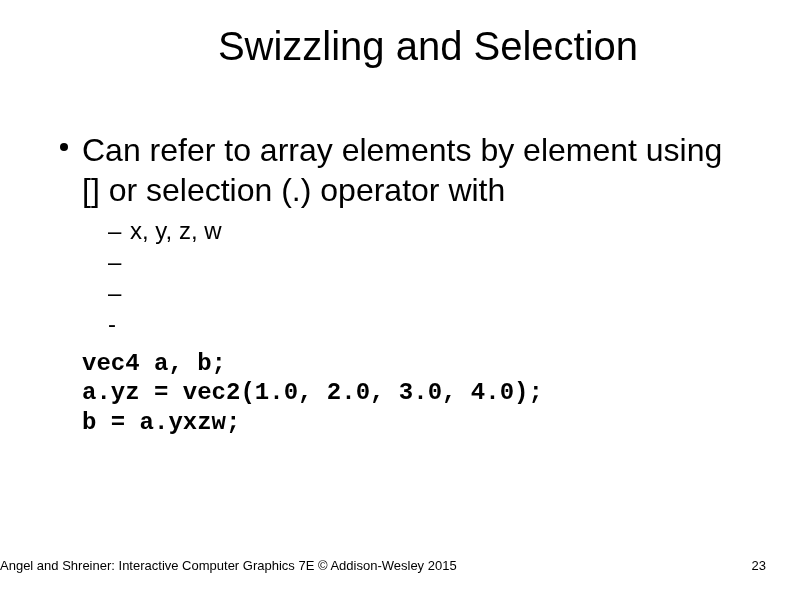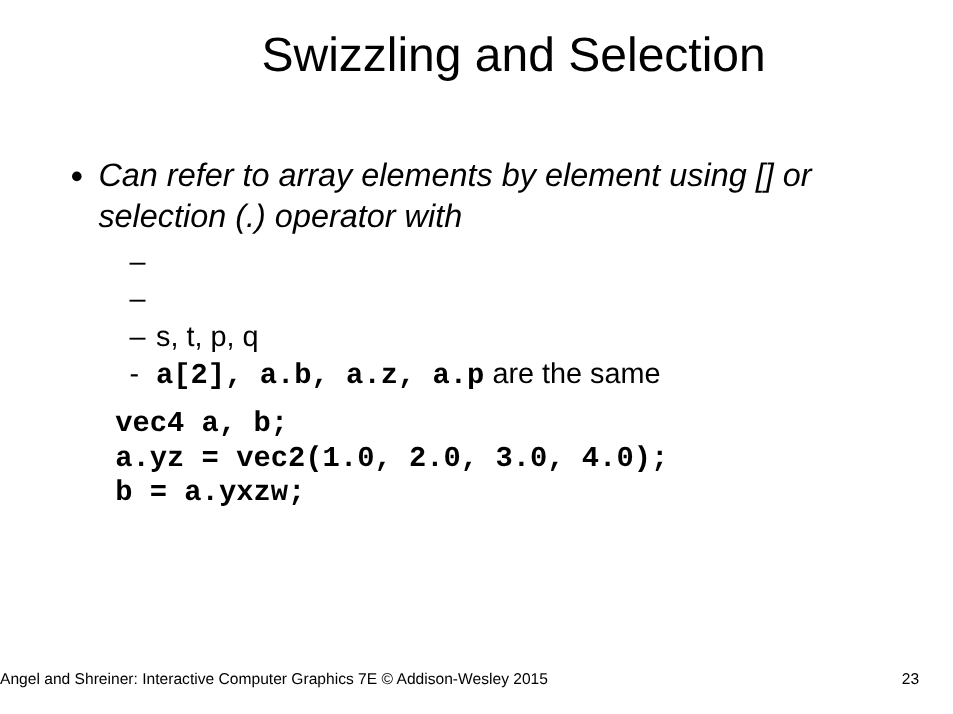--- a/index.html
+++ b/index.html
@@ -42,23 +42,22 @@
   .bullet1 .dot {
     width: 8px;
     height: 8px;
     background: #000;
     border-radius: 50%;
     margin-top: 13px;
     margin-right: 14px;
     flex: 0 0 8px;
   }
   .bullet1 .txt {
-    font-size: 27px;
+    font-size: 32px;
     line-height: 1.25;
-    font-style: italic;
   }
   .sublist {
     margin-left: 48px;
     margin-top: 6px;
     margin-bottom: 10px;
   }
   .subitem {
     display: flex;
     font-size: 24px;
     line-height: 1.25;
@@ -67,21 +66,21 @@
   .subitem .dash {
     width: 22px;
     flex: 0 0 22px;
     font-family: Arial, Helvetica, sans-serif;
   }
   .mono {
     font-family: "Courier New", Courier, monospace;
     font-weight: bold;
   }
   .codeblock {
-    margin-left: 36px;
+    margin-left: 22px;
     margin-top: 4px;
     font-family: "Courier New", Courier, monospace;
     font-weight: bold;
     font-size: 24px;
     line-height: 1.22;
     white-space: pre;
   }
   .footer {
     position: absolute;
     bottom: 22px;
@@ -108,31 +107,30 @@
   <div class="body">
 
     <div class="bullet1">
       <div class="dot"></div>
       <div class="txt">Can refer to array elements by element using [] or selection (.) operator with</div>
     </div>
 
     <div class="sublist">
       <div class="subitem">
         <div class="dash">–</div>
+        <div>x, y, z, w</div>
       </div>
       <div class="subitem">
         <div class="dash">–</div>
       </div>
       <div class="subitem">
         <div class="dash">–</div>
-        <div>s, t, p, q</div>
       </div>
       <div class="subitem">
         <div class="dash">-</div>
-        <div><span class="mono">a[2], a.b, a.z, a.p</span><span> are the same</span></div>
       </div>
     </div>
 
 
     <div class="codeblock">vec4 a, b;
 a.yz = vec2(1.0, 2.0, 3.0, 4.0);
 b = a.yxzw;</div>
 
   </div>
 

